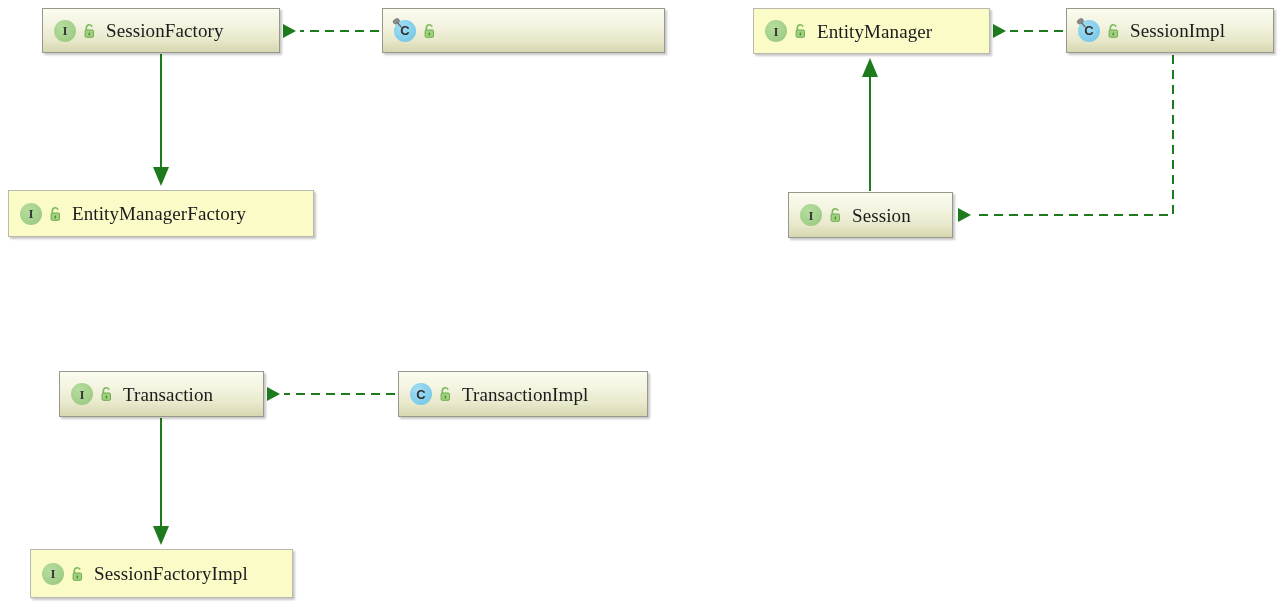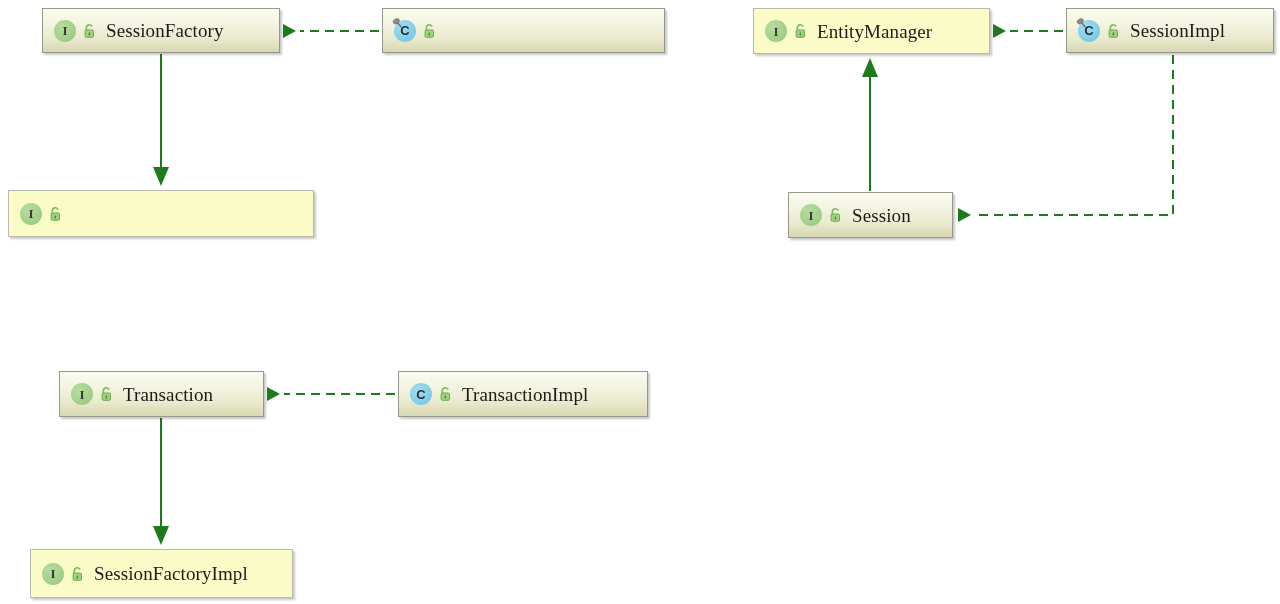--- a/index.html
+++ b/index.html
@@ -211,20 +211,21 @@
       <span class="type-icon iface">
         <span class="disc"></span>
         <span class="glyph">I</span>
       </span>
       <svg class="lock-icon" viewBox="0 0 15 16">
         <path d="M4.3 7.2 V4.6 a3 3 0 0 1 5.4 -1.6" fill="none" stroke="#7fbc5f" stroke-width="1.7" stroke-linecap="round"></path>
         <rect x="3.1" y="7.0" width="8.4" height="7.3" rx="1.2" fill="#9fd27e" stroke="#6faa4e" stroke-width="1"></rect>
         <rect x="6.6" y="9.4" width="1.5" height="3.2" rx="0.7" fill="#4d8a33"></rect>
       </svg>
     </span>
+    <span class="node-label">EntityManagerFactory</span>
   </div>
 
   <div class="node style-highlight" style="left:753px; top:8px; width:237px; height:46px;">
     <span class="icons">
       <span class="type-icon iface">
         <span class="disc"></span>
         <span class="glyph">I</span>
       </span>
       <svg class="lock-icon" viewBox="0 0 15 16">
         <path d="M4.3 7.2 V4.6 a3 3 0 0 1 5.4 -1.6" fill="none" stroke="#7fbc5f" stroke-width="1.7" stroke-linecap="round"></path>

